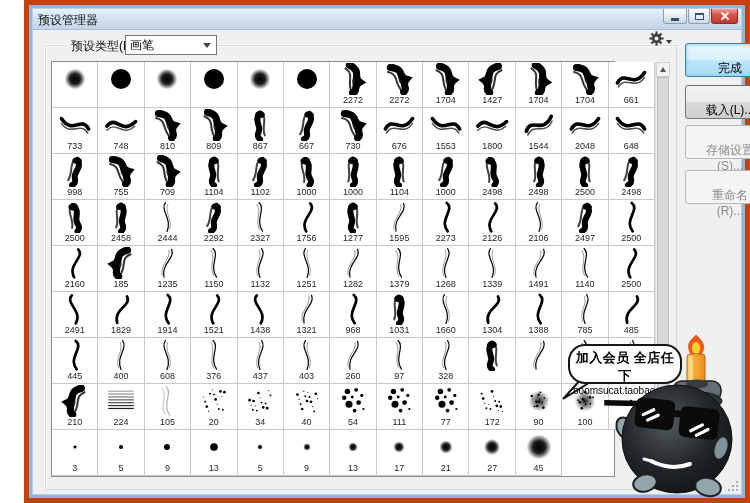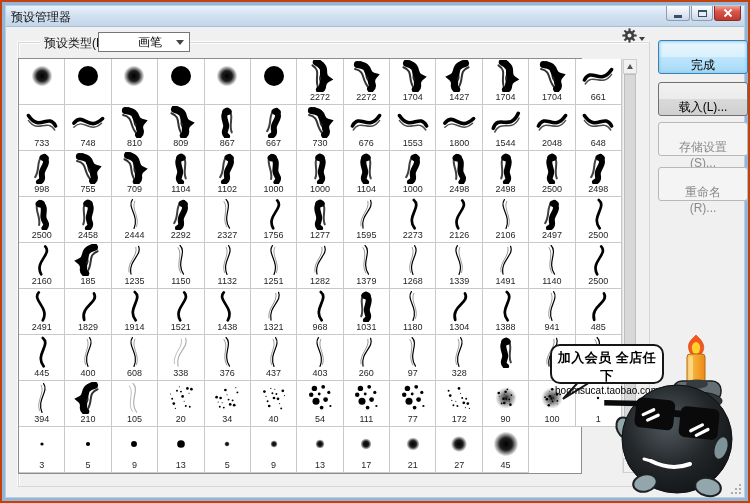--- a/index.html
+++ b/index.html
@@ -1,46 +1,46 @@
 <!DOCTYPE html>
 <html><head>
 <meta charset="utf-8">
 <style>
   html,body{margin:0;padding:0;}
   body{width:750px;height:503px;position:relative;overflow:hidden;
        font-family:"Liberation Sans","DejaVu Sans",sans-serif;background:#fff;}
   .abs{position:absolute;}
   
   .window{position:absolute;inset:0;background:#f0f0f0;
-          border:2px solid #c2410c;box-shadow:inset 0 0 0 3px #96b5d6, inset 0 0 0 4px #b9cfe4;}
+          border:5px solid #c2410c;box-shadow:inset 0 0 0 3px #96b5d6, inset 0 0 0 4px #b9cfe4;margin-left:24px;}
   .titlebar{position:absolute;left:4px;top:4px;right:4px;height:20px;
             background:linear-gradient(#e9f2fb,#d4e2f1 45%,#c3d6ea);border-bottom:1px solid #a8bfd8;}
   .title{position:absolute;left:5px;top:3px;font-size:12px;color:#111;}
   .caps{position:absolute;top:0;right:3px;display:flex;}
   .cap-btn{height:15px;margin-left:1px;border:1px solid #8b9cb3;border-top:none;
            border-radius:0 0 3px 3px;background:linear-gradient(#fdfdfd,#e7edf5 45%,#ccd7e5);
            display:flex;align-items:center;justify-content:center;box-sizing:border-box;}
   .cap-min{width:24px}.cap-max{width:22px}
   .cap-close{width:27px;background:linear-gradient(#f0a199,#d9554a 40%,#bb3a2e);border-color:#8f2b20;}
   .g-min{width:8px;height:3px;background:#33506e;margin-top:6px;}
   .g-max{width:9px;height:7px;border:1px solid #33506e;border-top:2px solid #33506e;box-sizing:border-box;background:#e8eef6;}
   
   .groupbox{left:16px;top:40px;width:630px;height:443px;border:1px solid #d7d7d7;
             box-shadow:1px 1px 0 #fcfcfc inset, -1px -1px 0 #fcfcfc;}
   .pt-label{left:38px;top:33px;font-size:12px;color:#111;background:#f0f0f0;padding:0 4px;}
   .combo{left:96px;top:30px;width:92px;height:20px;background:#fff;border:1px solid #767676;
-         box-sizing:border-box;display:flex;align-items:center;padding-left:35px;}
+         box-sizing:border-box;display:flex;align-items:center;}
   .combo-val{font-size:12px;padding-left:4px;flex:1;}
   .combo-arrow{width:0;height:0;border-left:4px solid transparent;border-right:4px solid transparent;
                border-top:5px solid #444;margin-right:5px;}
   .gear{left:620px;top:26px;display:flex;align-items:center;}
   .gear-caret{width:0;height:0;border-left:3px solid transparent;border-right:3px solid transparent;
               border-top:4px solid #3f3f3f;margin-left:2px;margin-top:6px;}
   
-  .list{left:16px;top:56px;width:564px;height:416px;background:#fff;border:1px solid #8a8d92;box-sizing:border-box;}
+  .list{left:22px;top:56px;width:564px;height:416px;background:#fff;border:1px solid #8a8d92;box-sizing:border-box;}
   .grid{position:absolute;left:0;top:0;width:603px;display:grid;grid-template-columns:repeat(13,1fr);grid-auto-rows:46px;}
   .cell{border-right:1px solid #c9c9c9;border-bottom:1px solid #c9c9c9;box-sizing:border-box;
         display:flex;flex-direction:column;align-items:center;padding-top:1px;background:#fff;}
   .thumb{width:36px;height:32px;}
   .thumb svg{width:100%;height:100%;}
   .num{font-size:9px;height:11px;line-height:11px;color:#1f1f1f;}
   .sbar{position:absolute;left:603px;top:0;width:15px;height:414px;background:#f3f3f3;border-left:1px solid #e0e0e0;box-sizing:border-box;}
   .sb-btn{position:absolute;left:0;width:14px;height:15px;background:#f1f1f1;border:1px solid #cfcfcf;
           box-sizing:border-box;display:flex;align-items:center;justify-content:center;}
   .sb-up{top:0}.sb-down{bottom:0}
@@ -52,22 +52,22 @@
   .win-btn{height:22px;font-size:12px;font-family:inherit;color:#000;border:1px solid #707070;border-radius:3px;
            background:linear-gradient(#f2f2f2,#ebebeb 50%,#dadada 50%,#cfcfcf);padding:16px;}
   .win-btn:nth-child(2){margin-top:8px}.win-btn:nth-child(3){margin-top:6px}
   .win-btn:nth-child(4){margin-top:11px}.win-btn:nth-child(5){margin-top:6px}
   .win-btn.default{border-color:#3c7fb1;background:linear-gradient(#eaf6fd,#d9f0fc 50%,#bee6fd 50%,#a7d9f5);
                    box-shadow:inset 0 0 3px 1px #8fd0f0;}
   .win-btn.disabled{background:#f4f4f4;border-color:#b5b9bc;color:#8a8a8a;box-shadow:none;}
   
   .grip{right:6px;bottom:6px;width:13px;height:13px;}
   
-  .bubble{left:550px;top:344px;width:114px;height:40px;background:#fff;border:2px solid #161616;
-          border-radius:10px;z-index:30;text-align:center;box-sizing:border-box;}
+  .bubble{left:568px;top:344px;width:114px;height:40px;background:#fff;border:2px solid #161616;
+          border-radius:17px;z-index:30;text-align:center;box-sizing:border-box;}
   .bubble-l1{font-size:13px;font-weight:bold;margin-top:3px;letter-spacing:.5px;color:#000;}
   .bubble-l2{font-size:10px;color:#000;}
   .bubble-tail{left:560px;top:378px;z-index:29;}
   .mascot{right:0;bottom:0;width:175px;height:170px;z-index:40;}
 </style>
 </head>
 <body>
 
 <svg width="0" height="0" style="position:absolute">
   <defs>
@@ -837,21 +837,21 @@
             </svg></div>
           <div class="num">1031</div>
         </div>
         <div class="cell">
           <div class="thumb"><svg viewBox="0 0 40 40">
               <g transform="scale(-1 1) translate(-40 0)" stroke="#000" fill="none" stroke-linecap="round">
                 <path d="M22,2 C29,12 13,22 20,38" stroke-width="1.5"></path>
                 <path d="M19,4 C24,14 12,24 17,36" stroke-width=".8" opacity=".6"></path>
               </g>
             </svg></div>
-          <div class="num">1180</div>
+          <div class="num">1660</div>
         </div>
         <div class="cell">
           <div class="thumb"><svg viewBox="0 0 40 40">
               <g transform="rotate(12 20 20)" stroke="#000" fill="none" stroke-linecap="round">
                 <path d="M24,3 C33,13 10,22 19,38" stroke-width="3.4"></path>
               </g>
             </svg></div>
           <div class="num">1304</div>
         </div>
         <div class="cell">
@@ -862,21 +862,21 @@
             </svg></div>
           <div class="num">1388</div>
         </div>
         <div class="cell">
           <div class="thumb"><svg viewBox="0 0 40 40">
               <g transform="" stroke="#000" fill="none" stroke-linecap="round">
                 <path d="M22,2 C29,12 13,22 20,38" stroke-width="1.5"></path>
                 <path d="M19,4 C24,14 12,24 17,36" stroke-width=".8" opacity=".6"></path>
               </g>
             </svg></div>
-          <div class="num">941</div>
+          <div class="num">785</div>
         </div>
         <div class="cell">
           <div class="thumb"><svg viewBox="0 0 40 40">
               <g transform="rotate(12 20 20)" stroke="#000" fill="none" stroke-linecap="round">
                 <path d="M24,3 C33,13 10,22 19,38" stroke-width="3.4"></path>
               </g>
             </svg></div>
           <div class="num">485</div>
         </div>
         <div class="cell">
@@ -897,29 +897,20 @@
           <div class="num">400</div>
         </div>
         <div class="cell">
           <div class="thumb"><svg viewBox="0 0 40 40">
               <g transform="scale(-1 1) translate(-40 0)" stroke="#000" fill="none" stroke-linecap="round">
                 <path d="M22,2 C29,12 13,22 20,38" stroke-width="1.5"></path>
                 <path d="M19,4 C24,14 12,24 17,36" stroke-width=".8" opacity=".6"></path>
               </g>
             </svg></div>
           <div class="num">608</div>
-        </div>
-        <div class="cell">
-          <div class="thumb"><svg viewBox="0 0 40 40">
-              <g transform="rotate(12 20 20)" stroke="#000" fill="none" stroke-linecap="round" opacity=".3">
-                <path d="M22,2 C29,12 13,22 20,38" stroke-width="1.5"></path>
-                <path d="M17,4 C22,14 10,24 15,36" stroke-width="1"></path>
-              </g>
-            </svg></div>
-          <div class="num">338</div>
         </div>
         <div class="cell">
           <div class="thumb"><svg viewBox="0 0 40 40">
               <g transform="rotate(-10 20 20)" stroke="#000" fill="none" stroke-linecap="round">
                 <path d="M22,2 C29,12 13,22 20,38" stroke-width="1.5"></path>
                 <path d="M19,4 C24,14 12,24 17,36" stroke-width=".8" opacity=".6"></path>
               </g>
             </svg></div>
           <div class="num">376</div>
         </div>
@@ -1009,20 +1000,34 @@
         </div>
         <div class="cell">
           <div class="thumb"><svg viewBox="0 0 40 40">
               <g transform="scale(-1 1) translate(-40 0)" stroke="#000" fill="none" stroke-linecap="round">
                 <path d="M12,4 C30,9 18,17 29,22 C21,29 30,33 23,37" stroke-width="9"></path>
                 <path d="M16,3 C31,11 15,20 26,29" stroke-width="5" opacity=".85"></path>
                 <path d="M8,9 C21,14 13,24 21,35" stroke-width="2.5" opacity=".8"></path>
               </g>
             </svg></div>
           <div class="num">210</div>
+        </div>
+        <div class="cell">
+          <div class="thumb"><svg viewBox="0 0 40 40">
+              <g fill="#000">
+                <rect x="4" y="7.0" width="32" height="1.5" opacity="0.35"></rect>
+                <rect x="4" y="10.6" width="32" height="1.5" opacity="0.44"></rect>
+                <rect x="4" y="14.2" width="32" height="1.5" opacity="0.53"></rect>
+                <rect x="4" y="17.8" width="32" height="1.5" opacity="0.62"></rect>
+                <rect x="4" y="21.4" width="32" height="1.5" opacity="0.71"></rect>
+                <rect x="4" y="25.0" width="32" height="1.5" opacity="0.80"></rect>
+                <rect x="4" y="28.6" width="32" height="1.5" opacity="0.89"></rect>
+              </g>
+            </svg></div>
+          <div class="num">224</div>
         </div>
         <div class="cell">
           <div class="thumb"><svg viewBox="0 0 40 40">
               <g transform="rotate(-10 20 20)" stroke="#000" fill="none" stroke-linecap="round" opacity=".3">
                 <path d="M22,2 C29,12 13,22 20,38" stroke-width="1.5"></path>
                 <path d="M17,4 C22,14 10,24 15,36" stroke-width="1"></path>
               </g>
             </svg></div>
           <div class="num">105</div>
         </div>

